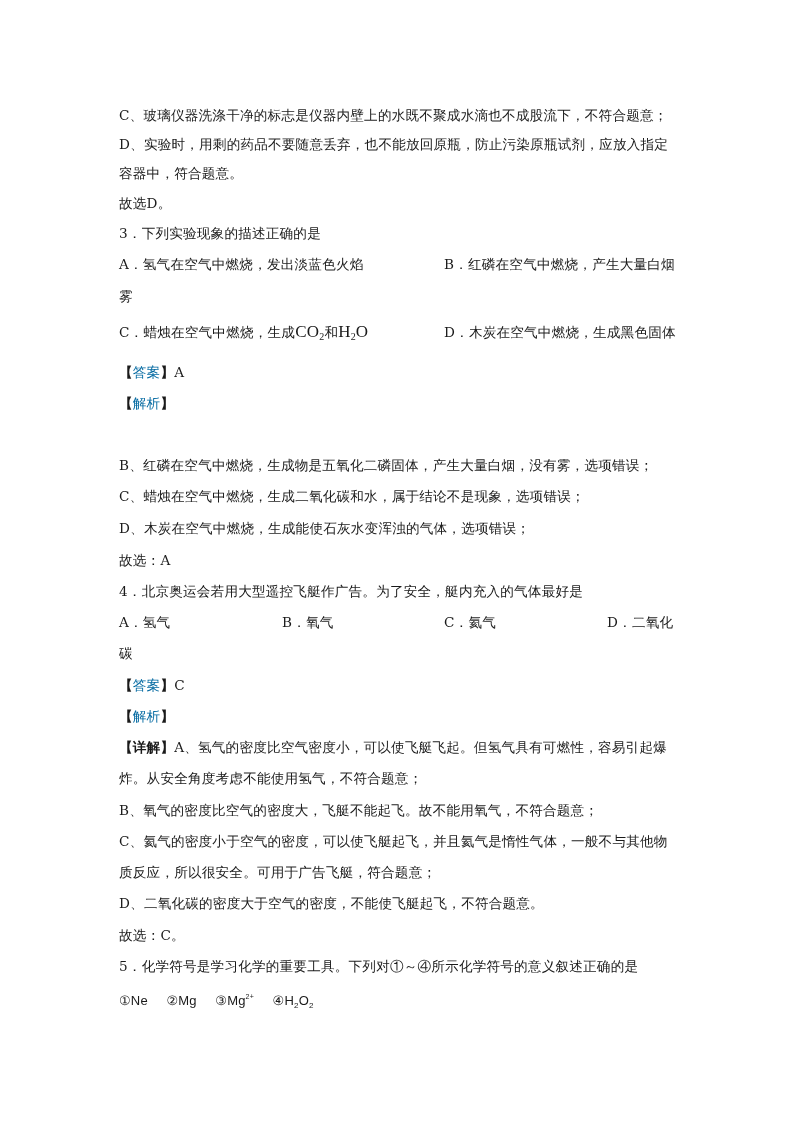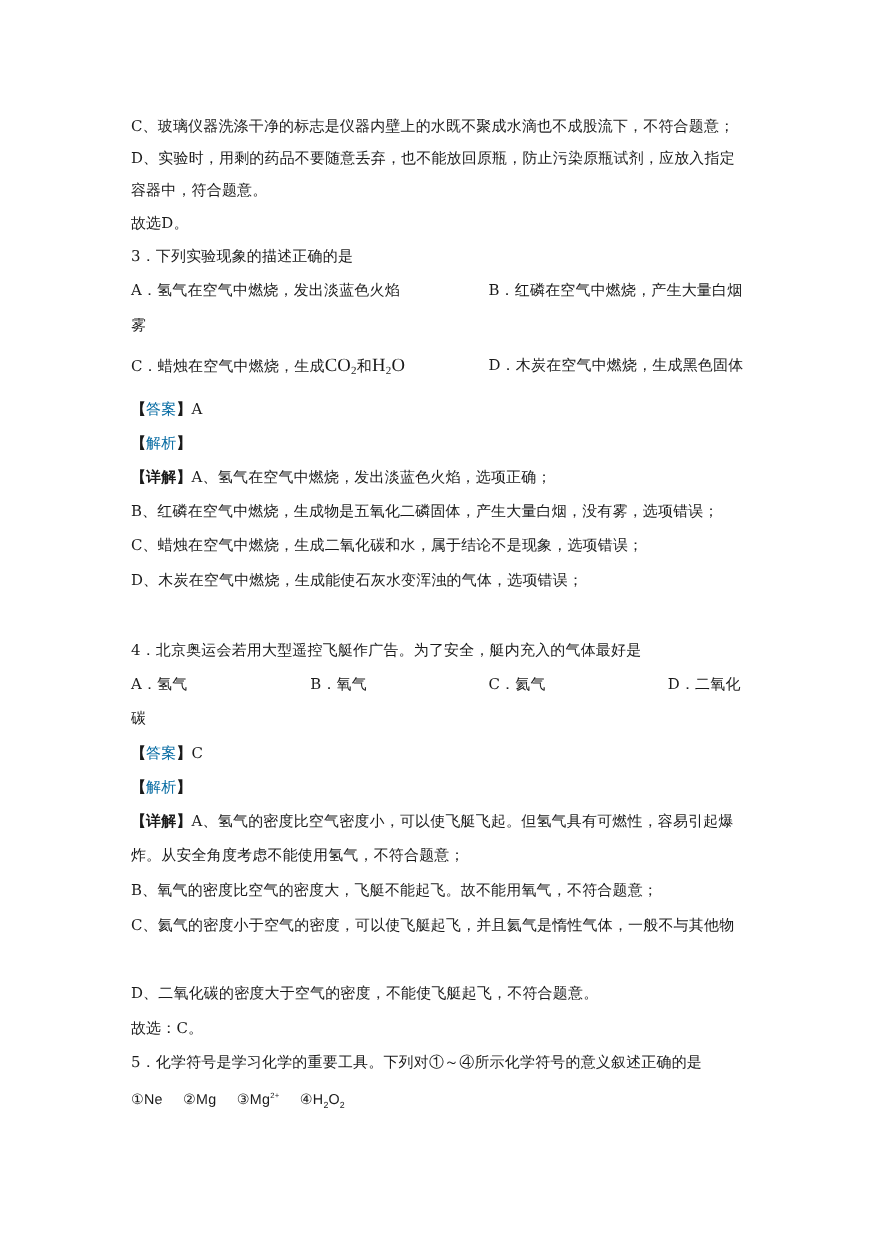--- a/index.html
+++ b/index.html
@@ -72,26 +72,24 @@
     </span>
     <span class="opt" style="left:325px">D．木炭在空气中燃烧，生成黑色固体</span>
   </div>
 
   <div class="line" style="top:362px">
     <span class="bracket">【</span><span class="blue">答案</span><span class="bracket">】</span><span>A</span>
   </div>
   <div class="line" style="top:393px">
     <span class="bracket">【</span><span class="blue">解析</span><span class="bracket">】</span>
   </div>
-  <div class="line" style="top:424px">
-    <span class="bracket">【详解】</span><span>A、氢气在空气中燃烧，发出淡蓝色火焰，选项正确；</span>
-  </div>
   <div class="line" style="top:455px">B、红磷在空气中燃烧，生成物是五氧化二磷固体，产生大量白烟，没有雾，选项错误；</div>
   <div class="line" style="top:518px">D、木炭在空气中燃烧，生成能使石灰水变浑浊的气体，选项错误；</div>
   <div class="line" style="top:486px">C、蜡烛在空气中燃烧，生成二氧化碳和水，属于结论不是现象，选项错误；</div>
+  <div class="line" style="top:550px">故选：A</div>
 
   <div class="line" style="top:581px">4．北京奥运会若用大型遥控飞艇作广告。为了安全，艇内充入的气体最好是</div>
   <div class="line" style="top:612px">
     <span class="opt" style="left:0">A．氢气</span>
     <span class="opt" style="left:163px">B．氧气</span>
     <span class="opt" style="left:325px">C．氦气</span>
     <span class="opt" style="left:488px">D．二氧化</span>
   </div>
   <div class="line" style="top:643px">碳</div>
 
@@ -100,20 +98,21 @@
   </div>
   <div class="line" style="top:706px">
     <span class="bracket">【</span><span class="blue">解析</span><span class="bracket">】</span>
   </div>
   <div class="line" style="top:737px">
     <span class="bracket">【详解】</span><span>A、氢气的密度比空气密度小，可以使飞艇飞起。但氢气具有可燃性，容易引起爆</span>
   </div>
   <div class="line" style="top:768px">炸。从安全角度考虑不能使用氢气，不符合题意；</div>
   <div class="line" style="top:800px">B、氧气的密度比空气的密度大，飞艇不能起飞。故不能用氧气，不符合题意；</div>
   <div class="line" style="top:831px">C、氦气的密度小于空气的密度，可以使飞艇起飞，并且氦气是惰性气体，一般不与其他物</div>
+  <div class="line" style="top:862px">质反应，所以很安全。可用于广告飞艇，符合题意；</div>
   <div class="line" style="top:893px">D、二氧化碳的密度大于空气的密度，不能使飞艇起飞，不符合题意。</div>
   <div class="line" style="top:925px">故选：C。</div>
 
   <div class="line" style="top:956px">5．化学符号是学习化学的重要工具。下列对①～④所示化学符号的意义叙述正确的是</div>
   <div class="line" style="top:987px">
     <span class="sym small-formula"><span>①</span><span>Ne</span></span>
     <span class="sym small-formula"><span>②</span><span>Mg</span></span>
     <span class="sym small-formula"><span>③</span><span>Mg</span><sup>2+</sup></span>
     <span class="sym small-formula"><span>④</span><span>H</span><sub>2</sub><span>O</span><sub>2</sub></span>
   </div>

